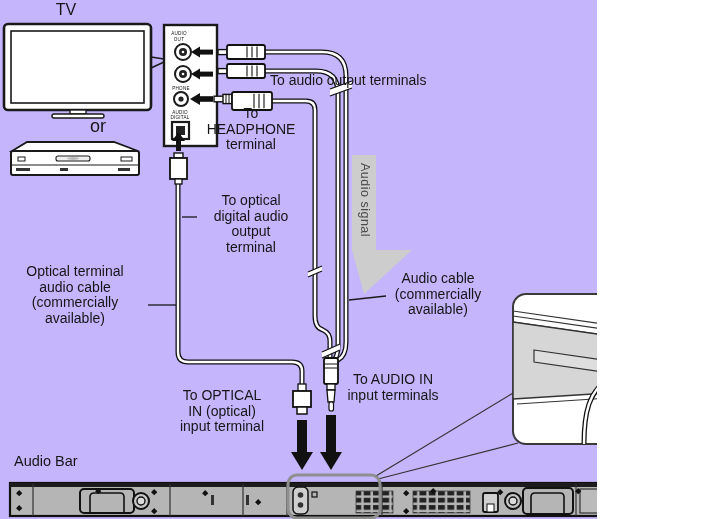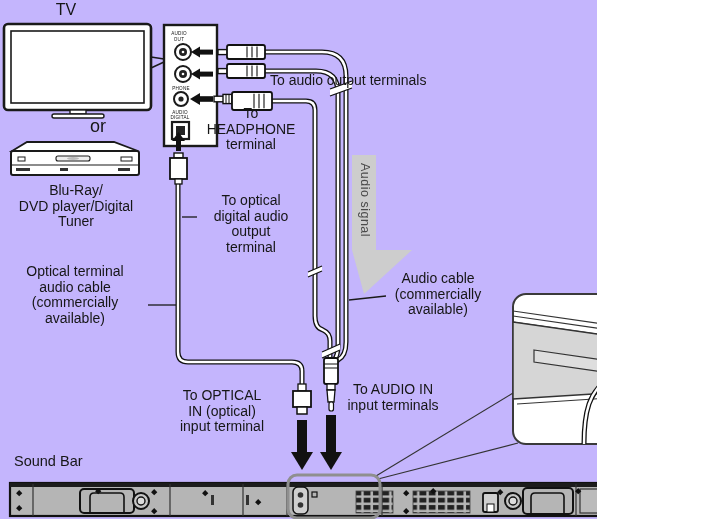--- a/index.html
+++ b/index.html
@@ -279,35 +279,32 @@
     <rect x="288" y="475" width="92" height="43" rx="9" fill="none" stroke-width="3" stroke="#8f8f8f"></rect>
   </g>
 </svg>
 
   <div class="lbl ctr" style="left:28px;top:2px;width:76px;font-size:16px;">TV</div>
   <div class="lbl" style="left:270px;top:25px;margin-top:48px;">To audio output terminals</div>
   <div class="lbl ctr" style="left:195px;top:106px;width:112px;">To
 HEADPHONE
 terminal</div>
   <div class="lbl ctr" style="left:70px;top:119px;width:56px;font-size:18px;">or</div>
-  <div class="lbl ctr" style="left:0px;top:183px;width:152px;">Blu-Ray/
-DVD player/Digital
-Tuner</div>
   <div class="lbl ctr" style="left:194px;top:193px;width:114px;">To optical
 digital audio
 output
 terminal</div>
   <div class="lbl vert" style="left:356px;top:163px;height:92px;">Audio signal</div>
   <div class="lbl ctr" style="left:3px;top:264px;width:144px;">Optical terminal
 audio cable
 (commercially
 available)</div>
   <div class="lbl ctr" style="left:384px;top:271px;width:108px;">Audio cable
 (commercially
 available)</div>
   <div class="lbl ctr" style="left:167px;top:388px;width:110px;">To OPTICAL
 IN (optical)
 input terminal</div>
-  <div class="lbl ctr" style="left:336px;top:382px;width:114px;">To AUDIO IN
+  <div class="lbl ctr" style="left:336px;top:372px;width:114px;">To AUDIO IN
 input terminals</div>
-  <div class="lbl" style="left:14px;top:454px;font-size:14.5px;">Sound Bar</div>
+  <div class="lbl" style="left:14px;top:454px;font-size:14.5px;">Audio Bar</div>
 
 </div>
 
 </body></html>

